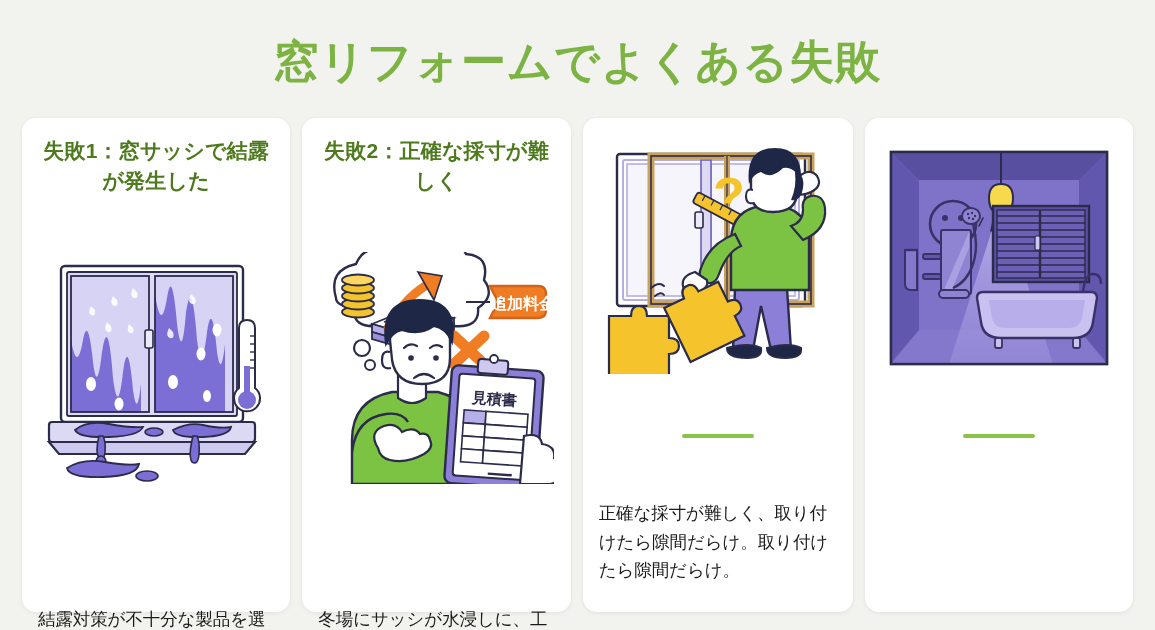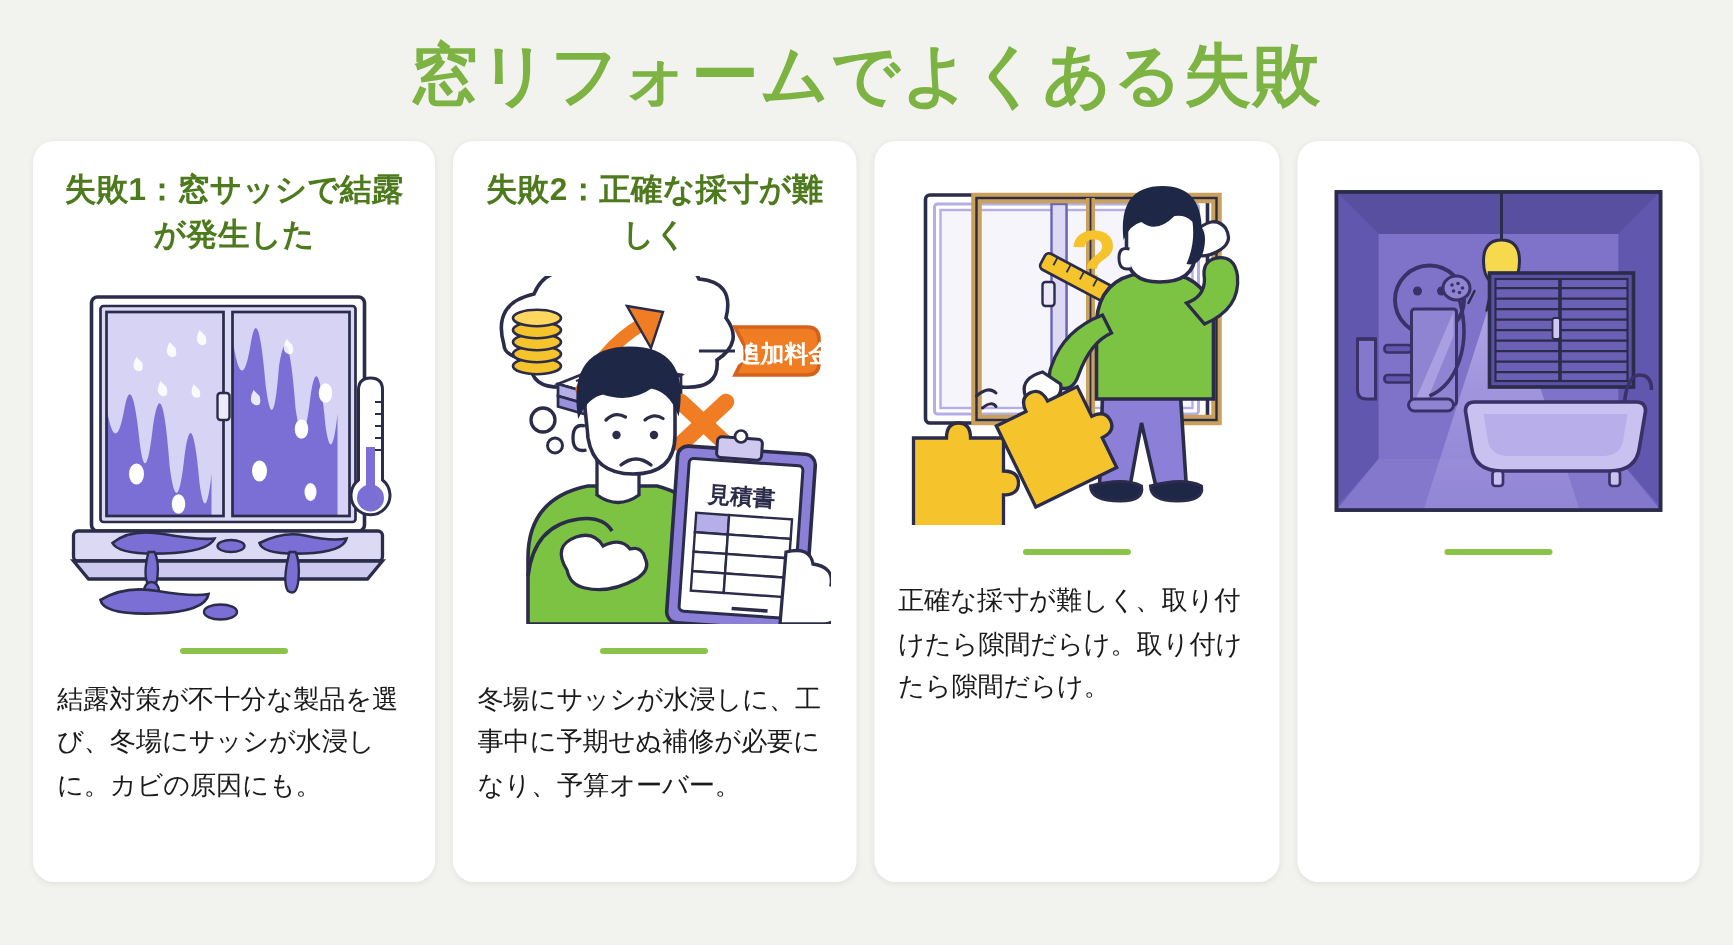--- a/index.html
+++ b/index.html
@@ -19,21 +19,21 @@
     height: 630px;
     box-sizing: border-box;
   }
   .page-title {
     text-align: center;
     color: #7cb342;
     font-size: 45px;
     font-weight: bold;
     letter-spacing: 1px;
     padding-top: 22px;
-    margin: 0;
+    margin: 12px;
     line-height: 1.25;
     white-space: nowrap;
   }
   .cards {
     display: flex;
     gap: 12px;
     padding: 16px 22px 0 22px;
     box-sizing: border-box;
     align-items: stretch;
   }
@@ -41,20 +41,21 @@
     flex: 1 1 0;
     background: #ffffff;
     border-radius: 14px;
     box-shadow: 0 1px 4px rgba(0,0,0,0.07);
     display: flex;
     flex-direction: column;
     align-items: center;
     padding: 18px 16px 16px 16px;
     box-sizing: border-box;
     height: 494px;
+    gap: 44px;
   }
   .card-heading {
     color: #4e7a1e;
     font-size: 21px;
     font-weight: bold;
     line-height: 1.42;
     text-align: center;
     margin: 0 0 6px 0;
     letter-spacing: 0.2px;
   }

